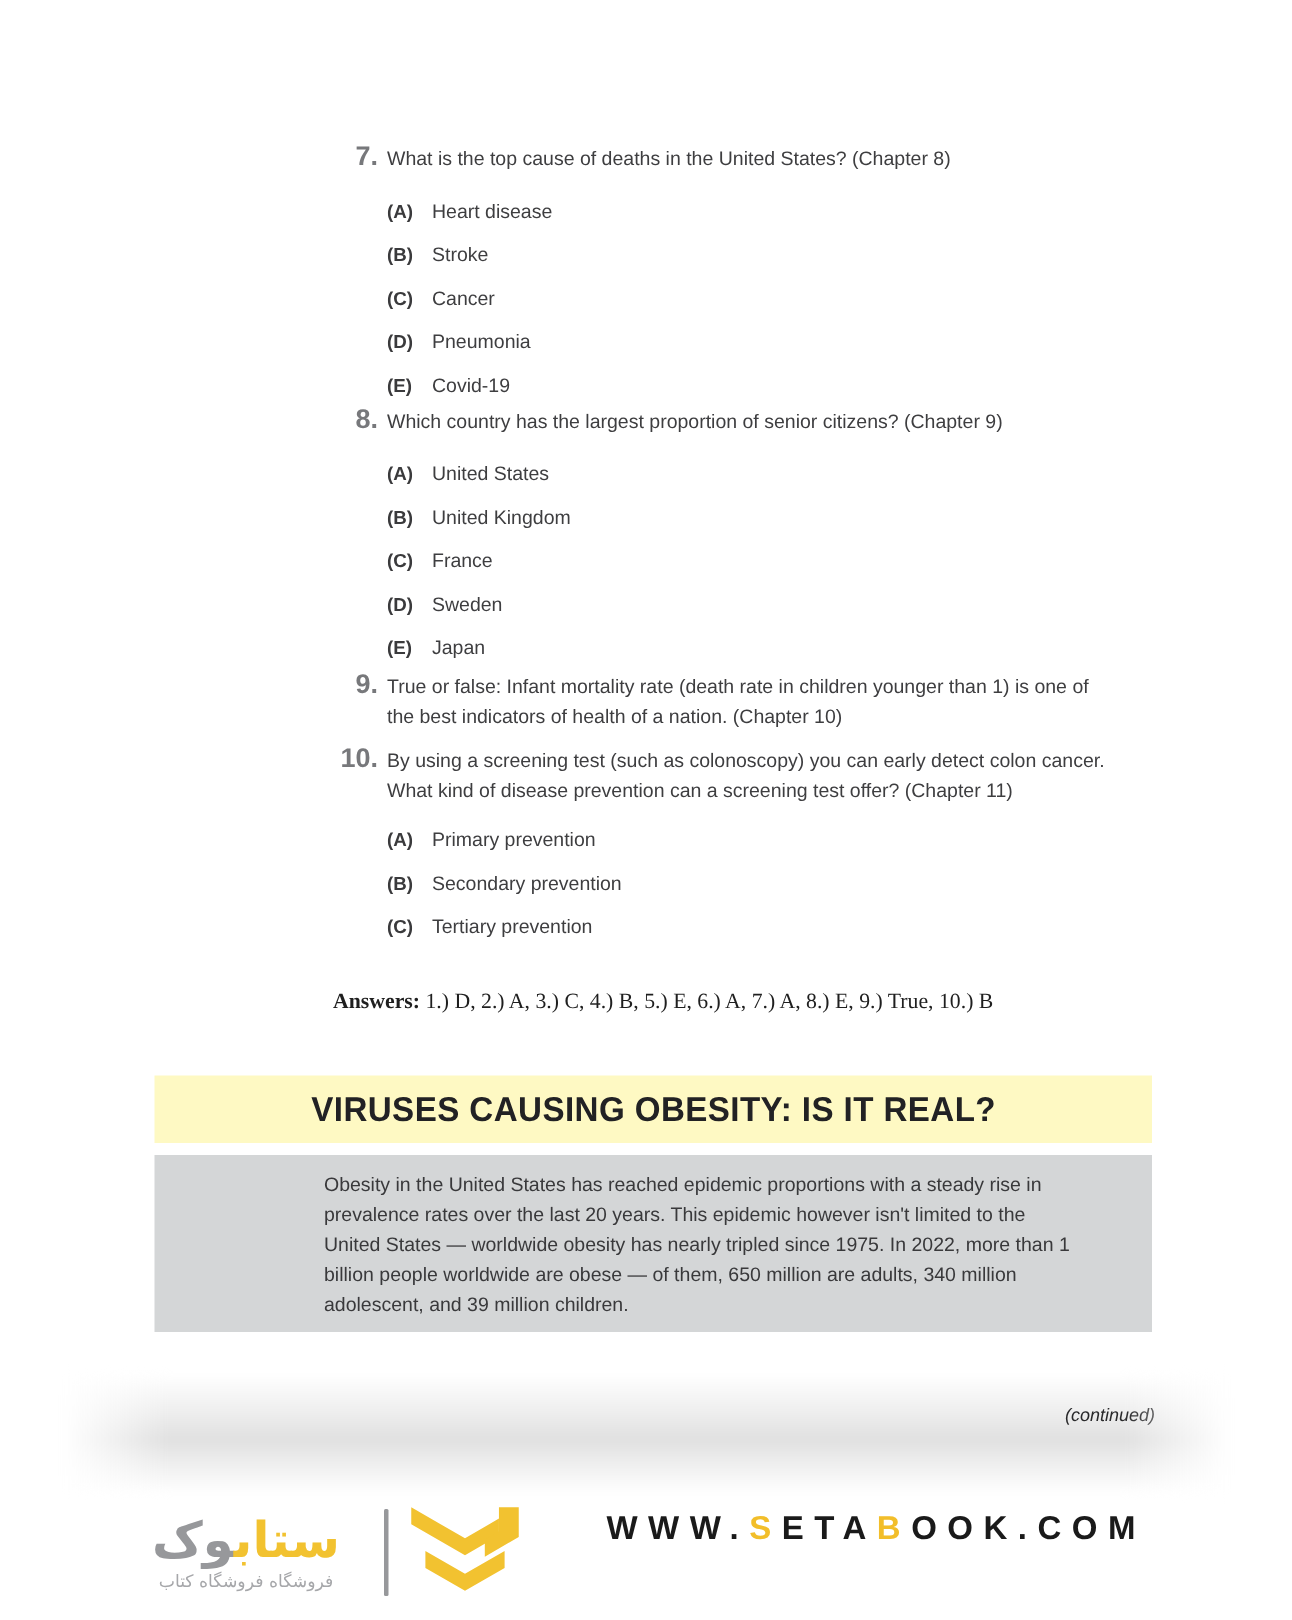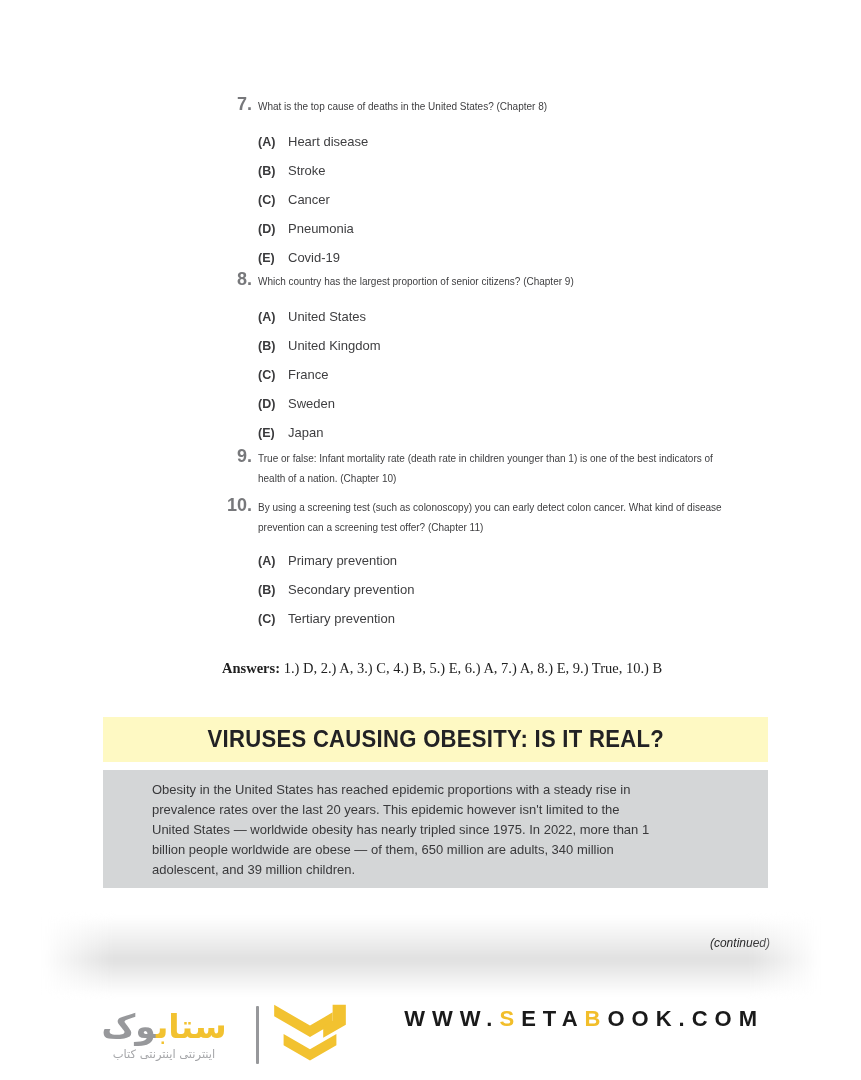--- a/index.html
+++ b/index.html
@@ -6,38 +6,38 @@
   html,body { width:861px; height:1080px; background:#ffffff; overflow:hidden; }
   body { font-family:"Liberation Sans","DejaVu Sans",sans-serif; color:#3e3e40; position:relative; }
 
   .page { position:absolute; inset:0; background:#ffffff; }
 
   
   .question { position:absolute; left:227px; width:540px; }
   .q-head { display:flex; align-items:baseline; }
   .q-num { flex:none; width:25px; margin-right:6px; text-align:right;
            font-size:18px; font-weight:bold; color:#77787b; }
-  .q-text { font-size:10px; line-height:20px; color:#3e3e40; width:482px; }
+  .q-text { font-size:13px; line-height:20px; color:#3e3e40; width:482px; }
   .options { margin-left:31px; margin-top:15px; }
   .option { display:flex; align-items:baseline; line-height:20px; margin-bottom:9px; }
   .opt-letter { flex:none; width:30px; font-weight:bold; font-size:12.5px; color:#3a3a3c; }
   .opt-text { font-size:13px; color:#3e3e40; }
 
   
   .answers { position:absolute; left:222px; top:660px; width:540px;
              font-family:"Liberation Serif","DejaVu Serif",serif; font-size:14.5px; color:#1f1f1f; }
   .answers b { font-weight:bold;text-align:center; }
 
   
   .sb-title-bar { position:absolute; left:103px; top:717px; width:665px; height:45px;
                   background:#fef9c3; display:flex; align-items:center; justify-content:center; }
   .sb-title { font-size:23px; font-weight:bold; color:#222224; letter-spacing:0.3px;
               transform:scaleX(0.96); white-space:nowrap; }
   .sb-body-box { position:absolute; left:103px; top:770px; width:665px; height:118px;
-                 background:#d4d6d7; padding:10px 30px 0 49px; }
+                 background:#d4d6d7; padding:10px 30px 0 113px; }
   .sb-paragraph { font-size:13px; line-height:20px; color:#39393b; width:505px; }
 
   .continued { position:absolute; right:91px; top:936px; font-size:12px; font-style:italic; color:#2c2c2e; }
 
   
   .shadow { position:absolute; left:42px; top:916px; width:778px; height:80px;
             background:linear-gradient(180deg, rgba(0,0,0,0) 0%, rgba(0,0,0,0.06) 28%,
                        rgba(0,0,0,0.12) 55%, rgba(0,0,0,0.05) 80%, rgba(0,0,0,0) 100%);
             filter:blur(3px); }
   .shadow::before, .shadow::after { content:""; position:absolute; top:0; bottom:0; width:70px; }
@@ -170,21 +170,21 @@
 
   <div class="shadow"></div>
 
   <div class="footer">
 
     <div class="logo">
       <div class="wordmark-wrap">
         <div class="wordmark" dir="rtl">
           <span class="wm-yellow">ستاب</span><span class="wm-gray">وک</span>
         </div>
-        <div class="tagline">اینترنتی اینترنتی کتاب</div>
+        <div class="tagline">فروشگاه فروشگاه کتاب</div>
       </div>
       <div class="separator"></div>
       <svg class="mark" viewBox="0 0 84 70">
         <path d="M4 3 L42 25 L66 11 L66 23 L42 37 L4 15 Z" fill="#f2c230"></path>
         <path d="M66 3 L80 3 L80 24 L56 38 L56 26 L66 20 Z" fill="#f2c230"></path>
         <path d="M14 34 L42 50 L70 34 L70 46 L42 62 L14 46 Z" fill="#f2c230"></path>
       </svg>
     </div>
 
     <div class="footer-right">

